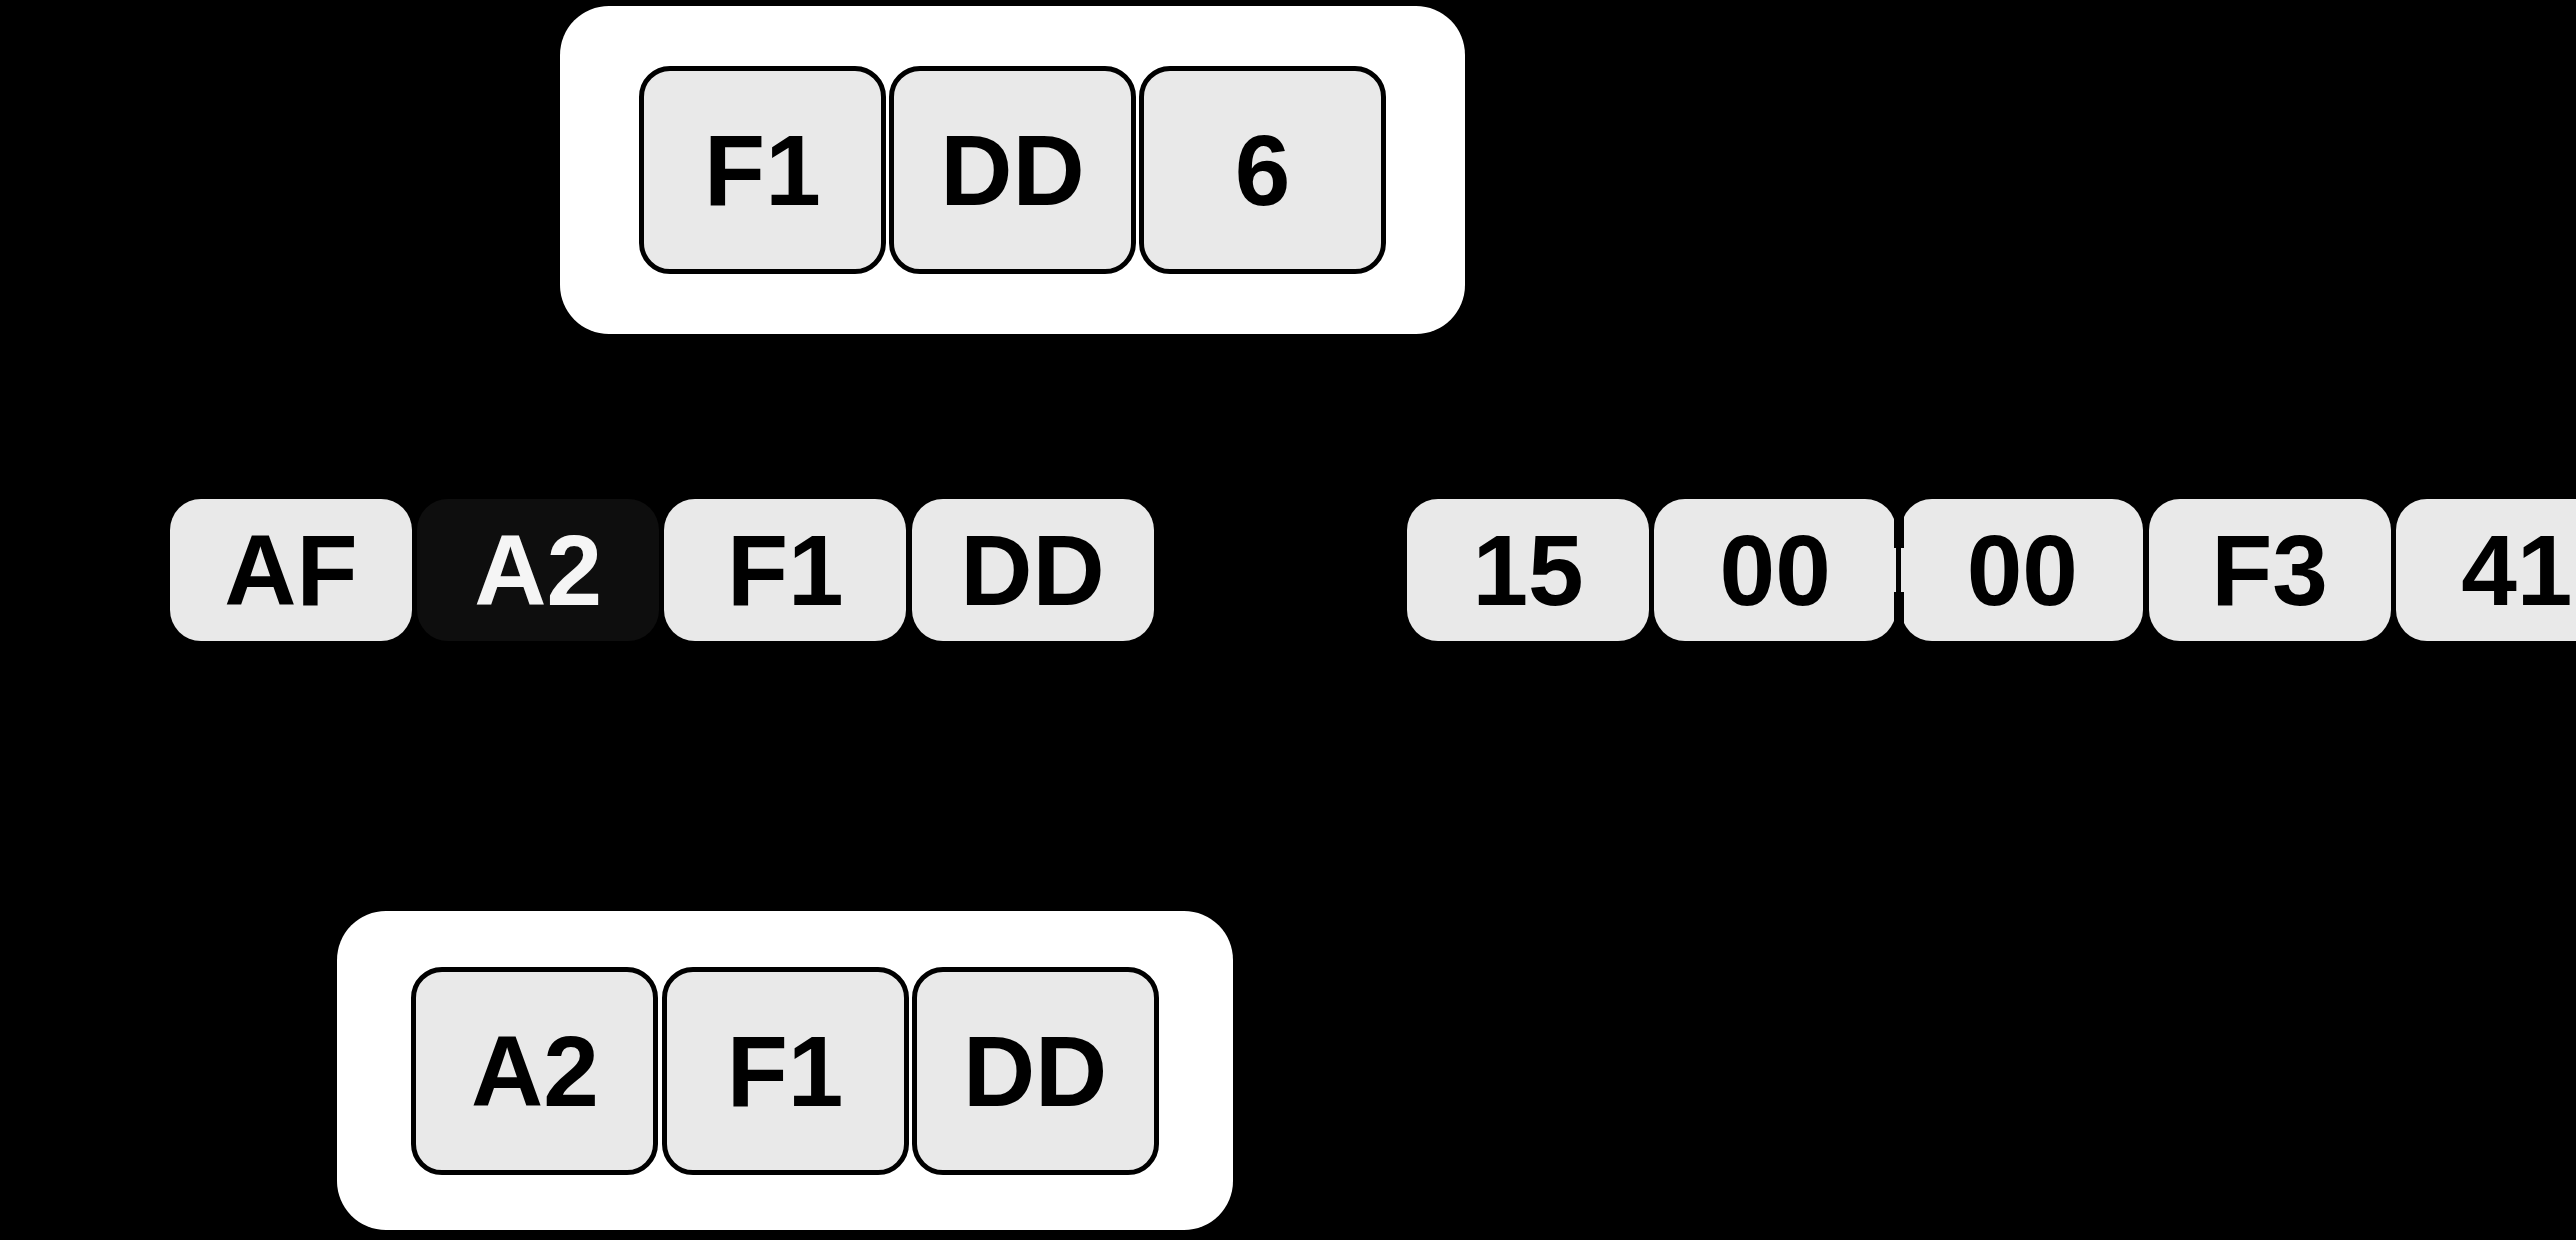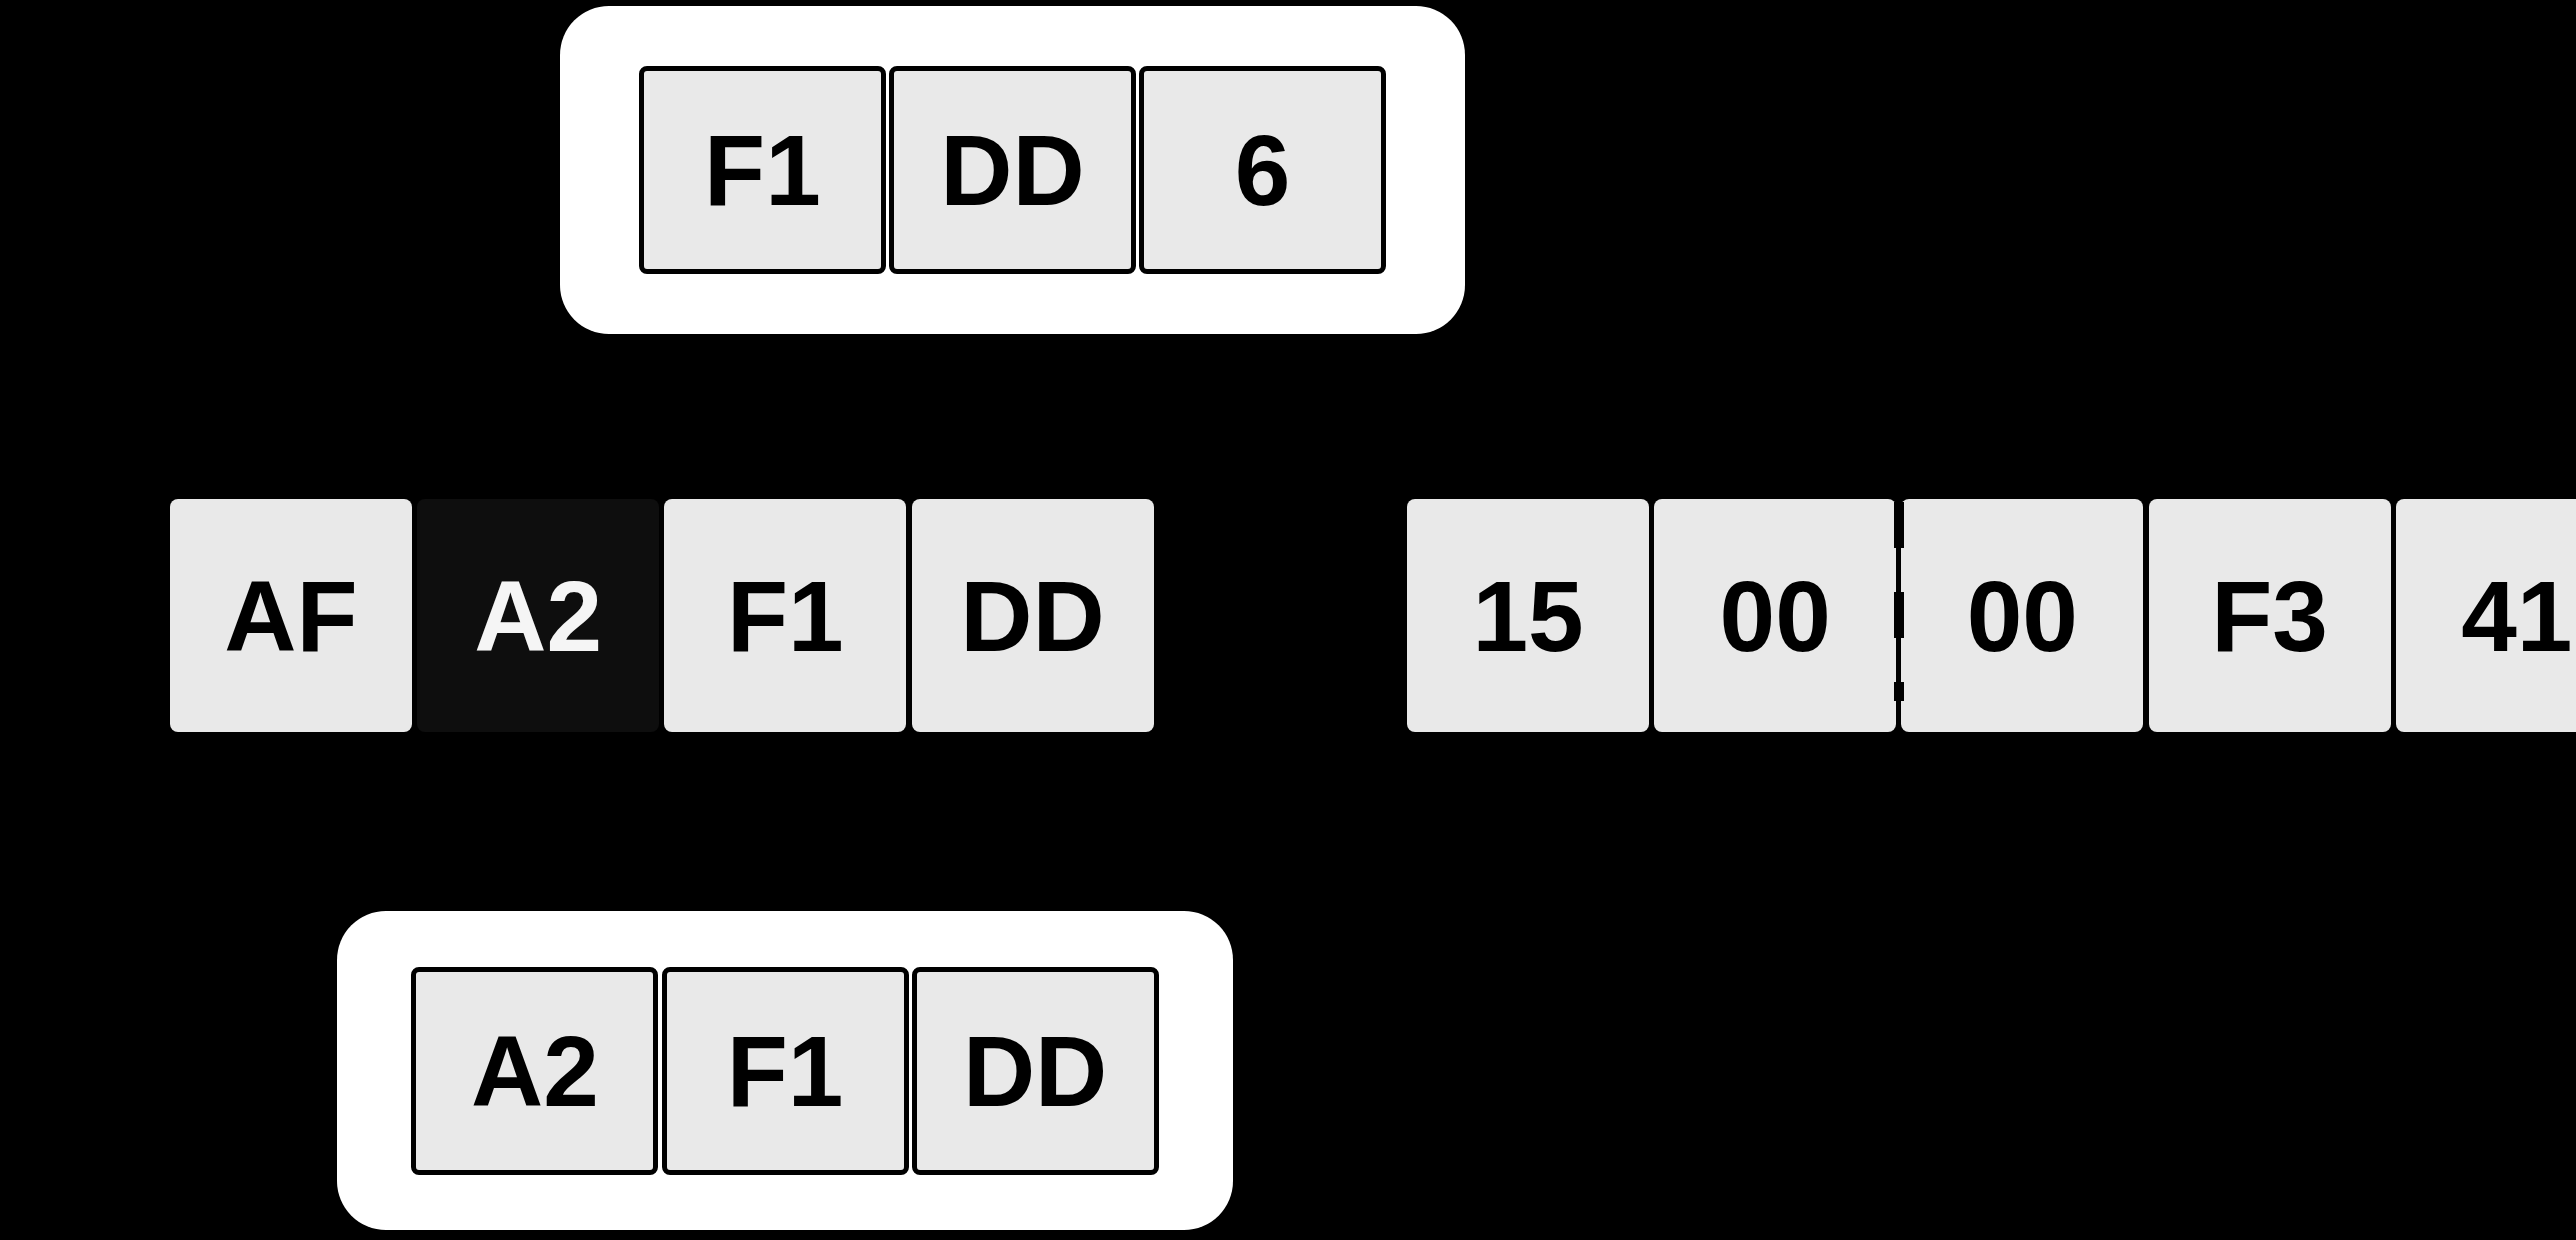--- a/index.html
+++ b/index.html
@@ -36,31 +36,31 @@
   .byte {
     box-sizing: border-box;
     display: flex;
     align-items: center;
     justify-content: center;
     background: #e9e9e9;
     color: #000000;
     font-weight: 700;
     font-size: 100px;
     line-height: 1;
-    border-radius: 8px;
+    border-radius: 31px;
     flex: 0 0 auto;
   }
   .byte.bordered {
     width: 247px;
     height: 208px;
     border: 5.7px solid #000000;
   }
   .byte.plain {
     width: 242px;
-    height: 233px;
+    height: 142px;
   }
   .byte.highlight {
     background: #0e0e0e;
     color: #f5f5f5;
   }
   #split-line {
     position: absolute;
     left: 1894px;
     top: 502px;
     width: 10.3px;

